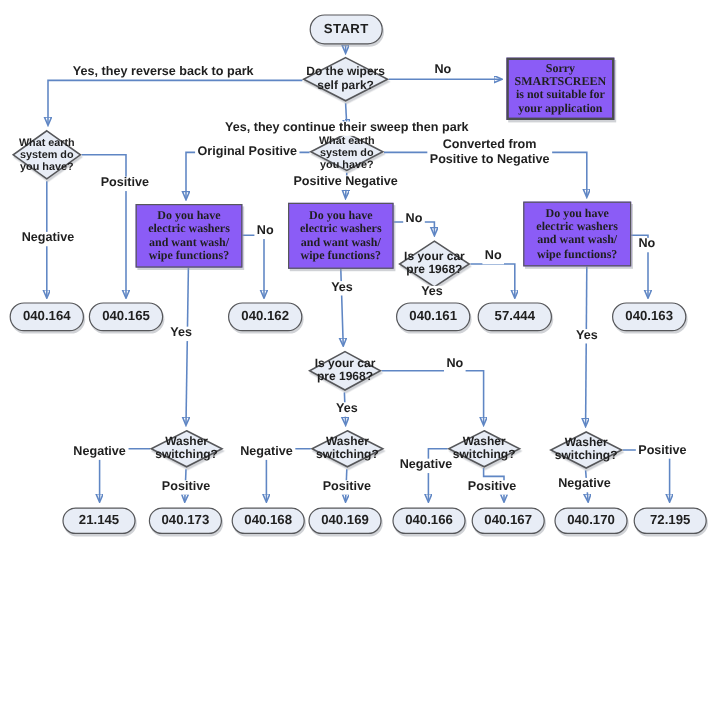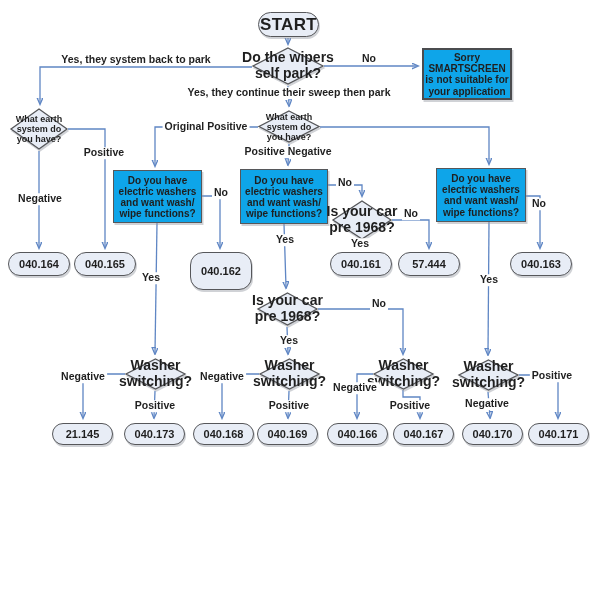--- a/index.html
+++ b/index.html
@@ -9,34 +9,35 @@
   }
   #edges{position:absolute;left:0;top:0;width:600px;height:600px;}
   #edges path{fill:none;stroke:#5f86c4;stroke-width:1.3px;}
   .node{position:absolute;box-sizing:border-box;}
   .ntext{
     position:absolute;left:50%;top:50%;transform:translate(-50%,-50%);
     width:118%;text-align:center;font-weight:bold;font-size:10px;line-height:1.12;
     white-space:pre-line;pointer-events:none;
   }
   .box{
-    background:#0ea5e9;border:1.5px solid #56575a;
+    background:#8b5cf6;border:1.5px solid #56575a;
     box-shadow:1.5px 2px 0 rgba(150,155,165,.45);
+    font-family:Liberation Serif, serif;
   }
   .sorry{border-width:2px;border-color:#4b4c4f;}
   .oval{
     background:#e8edf6;border:1.4px solid #56575a;border-radius:13px;
     box-shadow:1px 2px 0 rgba(150,155,165,.45);
   }
   .oval .ntext{font-size:11px;width:100%;}
-  .start .ntext{font-size:17px;letter-spacing:.3px;}
+  .start .ntext{font-size:11px;letter-spacing:.3px;}
   .diamond .dshape{position:absolute;left:0;top:0;overflow:visible;
     filter:drop-shadow(1.5px 2px 0 rgba(150,155,165,.45));}
   .diamond .dshape polygon{fill:#e8edf6;stroke:#56575a;stroke-width:1.3;}
-  .diamond .ntext{font-size:14px;width:135%;}
+  .diamond .ntext{font-size:10px;width:135%;}
   .small .ntext{font-size:9px;}
   .elabel{
     position:absolute;transform:translate(-50%,-50%);font-weight:bold;
     font-size:10.5px;text-align:center;white-space:pre-line;line-height:1.1;
     pointer-events:none;
   }
   .bg{background:#ffffff;padding:0 2px;}
 </style>
 </head>
 <body>
@@ -183,21 +184,21 @@
     <div class="ntext">Washer
 switching?</div>
   </div>
 
   <div class="node oval" style="left:8px;top:252px;width:62px;height:24px">
       <div class="ntext">040.164</div>
     </div>
   <div class="node oval" style="left:74px;top:252px;width:62px;height:24px">
       <div class="ntext">040.165</div>
     </div>
-  <div class="node oval" style="left:190px;top:252px;width:62px;height:38px">
+  <div class="node oval" style="left:190px;top:252px;width:62px;height:24px">
       <div class="ntext">040.162</div>
     </div>
   <div class="node oval" style="left:330px;top:252px;width:62px;height:24px">
       <div class="ntext">040.161</div>
     </div>
   <div class="node oval" style="left:398px;top:252px;width:62px;height:24px">
       <div class="ntext">57.444</div>
     </div>
   <div class="node oval" style="left:510px;top:252px;width:62px;height:24px">
       <div class="ntext">040.163</div>
@@ -218,27 +219,29 @@
   <div class="node oval" style="left:327px;top:423px;width:61px;height:22px">
       <div class="ntext">040.166</div>
     </div>
   <div class="node oval" style="left:393px;top:423px;width:61px;height:22px">
       <div class="ntext">040.167</div>
     </div>
   <div class="node oval" style="left:462px;top:423px;width:61px;height:22px">
       <div class="ntext">040.170</div>
     </div>
   <div class="node oval" style="left:528px;top:423px;width:61px;height:22px">
-      <div class="ntext">040.171</div>
-    </div>
-
-  <div class="elabel" style="left:136px;top:60px">Yes, they system back to park</div>
+      <div class="ntext">72.195</div>
+    </div>
+
+  <div class="elabel" style="left:136px;top:60px">Yes, they reverse back to park</div>
   <div class="elabel" style="left:369px;top:59px">No</div>
-  <div class="elabel bg" style="left:289px;top:93px">Yes, they continue their sweep then park</div>
+  <div class="elabel bg" style="left:289px;top:107px">Yes, they continue their sweep then park</div>
   <div class="elabel bg" style="left:206px;top:127px">Original Positive</div>
+  <div class="elabel bg" style="left:408px;top:127px">Converted from
+Positive to Negative</div>
   <div class="elabel bg" style="left:288px;top:152px">Positive Negative</div>
   <div class="elabel bg" style="left:104px;top:153px">Positive</div>
   <div class="elabel bg" style="left:40px;top:199px">Negative</div>
   <div class="elabel bg" style="left:221px;top:193px">No</div>
   <div class="elabel bg" style="left:151px;top:278px">Yes</div>
   <div class="elabel bg" style="left:345px;top:183px">No</div>
   <div class="elabel bg" style="left:285px;top:240px">Yes</div>
   <div class="elabel bg" style="left:360px;top:244px">Yes</div>
   <div class="elabel bg" style="left:411px;top:214px">No</div>
   <div class="elabel bg" style="left:539px;top:204px">No</div>

